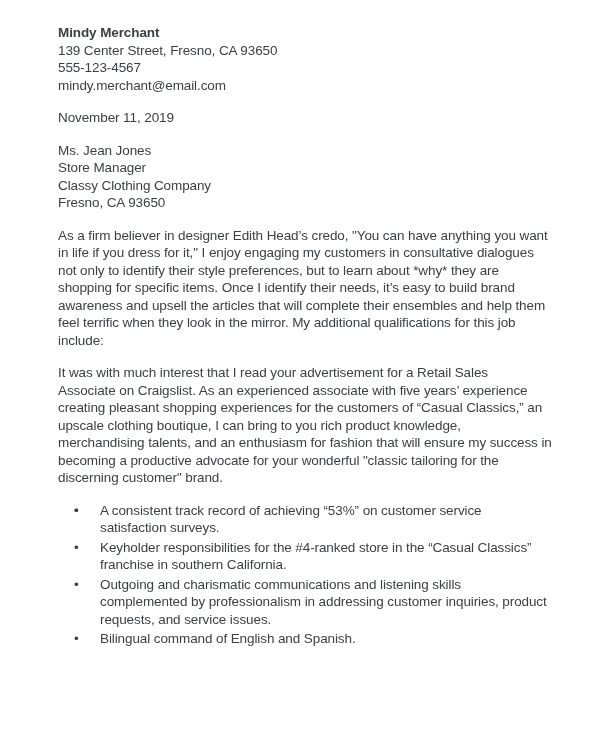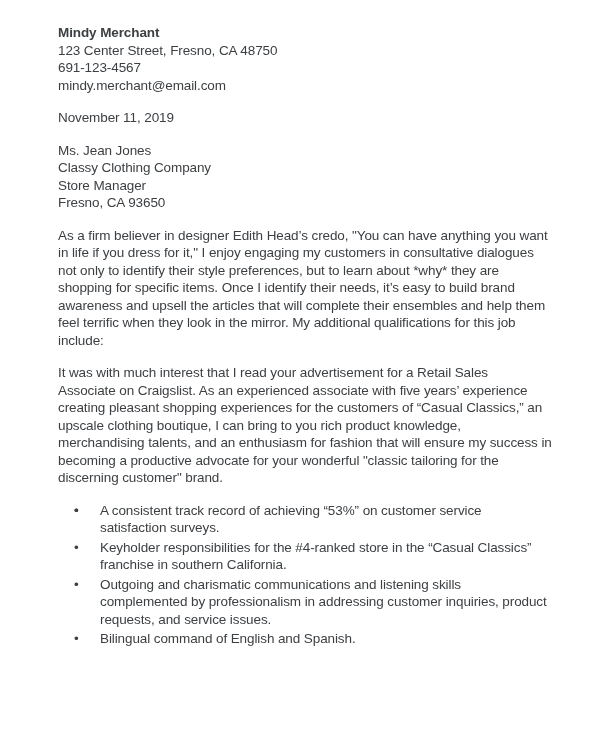--- a/index.html
+++ b/index.html
@@ -55,33 +55,33 @@
     white-space: normal;
   }
 </style>
 </head>
 <body>
 
 <div class="page">
 
   <div class="block">
     <div class="line sender-name">Mindy Merchant</div>
-    <div class="line">123 Center Street, Fresno, CA 48750</div>
-    <div class="line">691-123-4567</div>
+    <div class="line">139 Center Street, Fresno, CA 93650</div>
+    <div class="line">555-123-4567</div>
     <div class="line">mindy.merchant@email.com</div>
   </div>
 
   <div class="block">
     <div class="line">November 11, 2019</div>
   </div>
 
   <div class="block">
     <div class="line">Ms. Jean Jones</div>
+    <div class="line">Store Manager</div>
     <div class="line">Classy Clothing Company</div>
-    <div class="line">Store Manager</div>
     <div class="line">Fresno, CA 93650</div>
   </div>
 
 
   <div class="paragraph">As a firm believer in designer Edith Head’s credo, "You can have anything you want
 in life if you dress for it," I enjoy engaging my customers in consultative dialogues
 not only to identify their style preferences, but to learn about *why* they are
 shopping for specific items. Once I identify their needs, it’s easy to build brand
 awareness and upsell the articles that will complete their ensembles and help them
 feel terrific when they look in the mirror. My additional qualifications for this job

